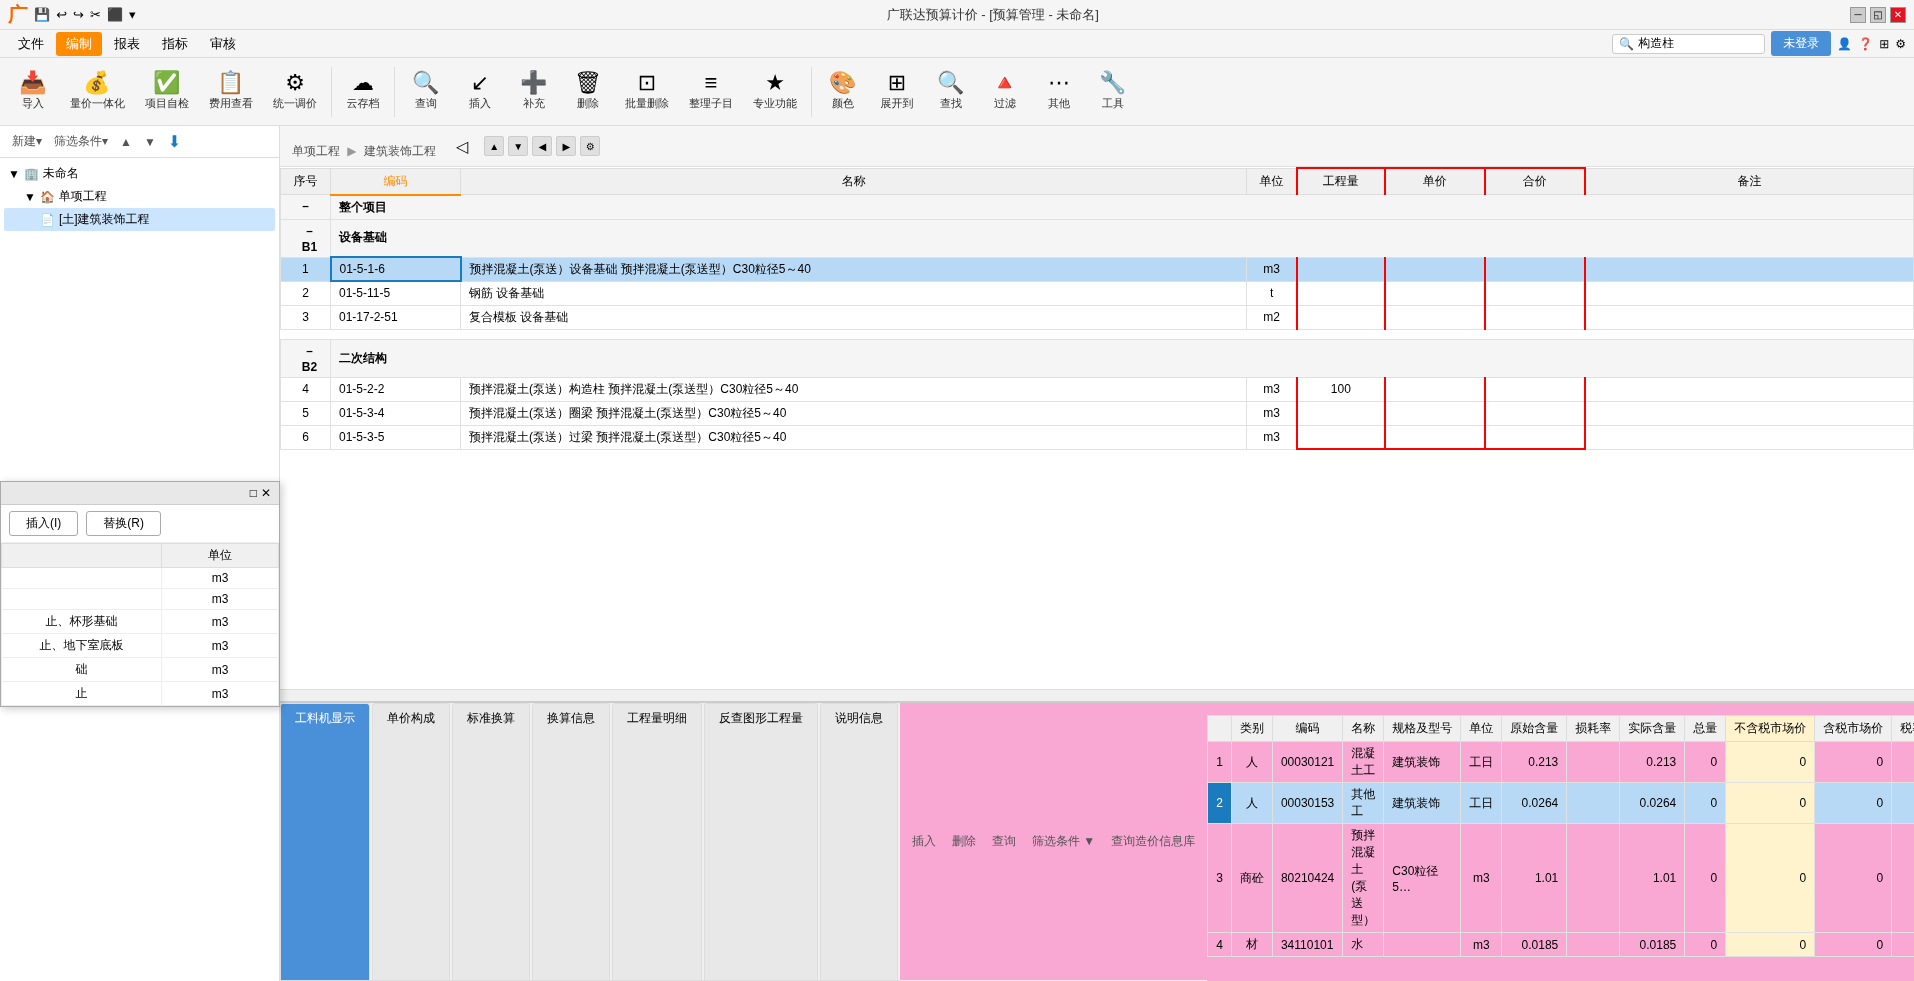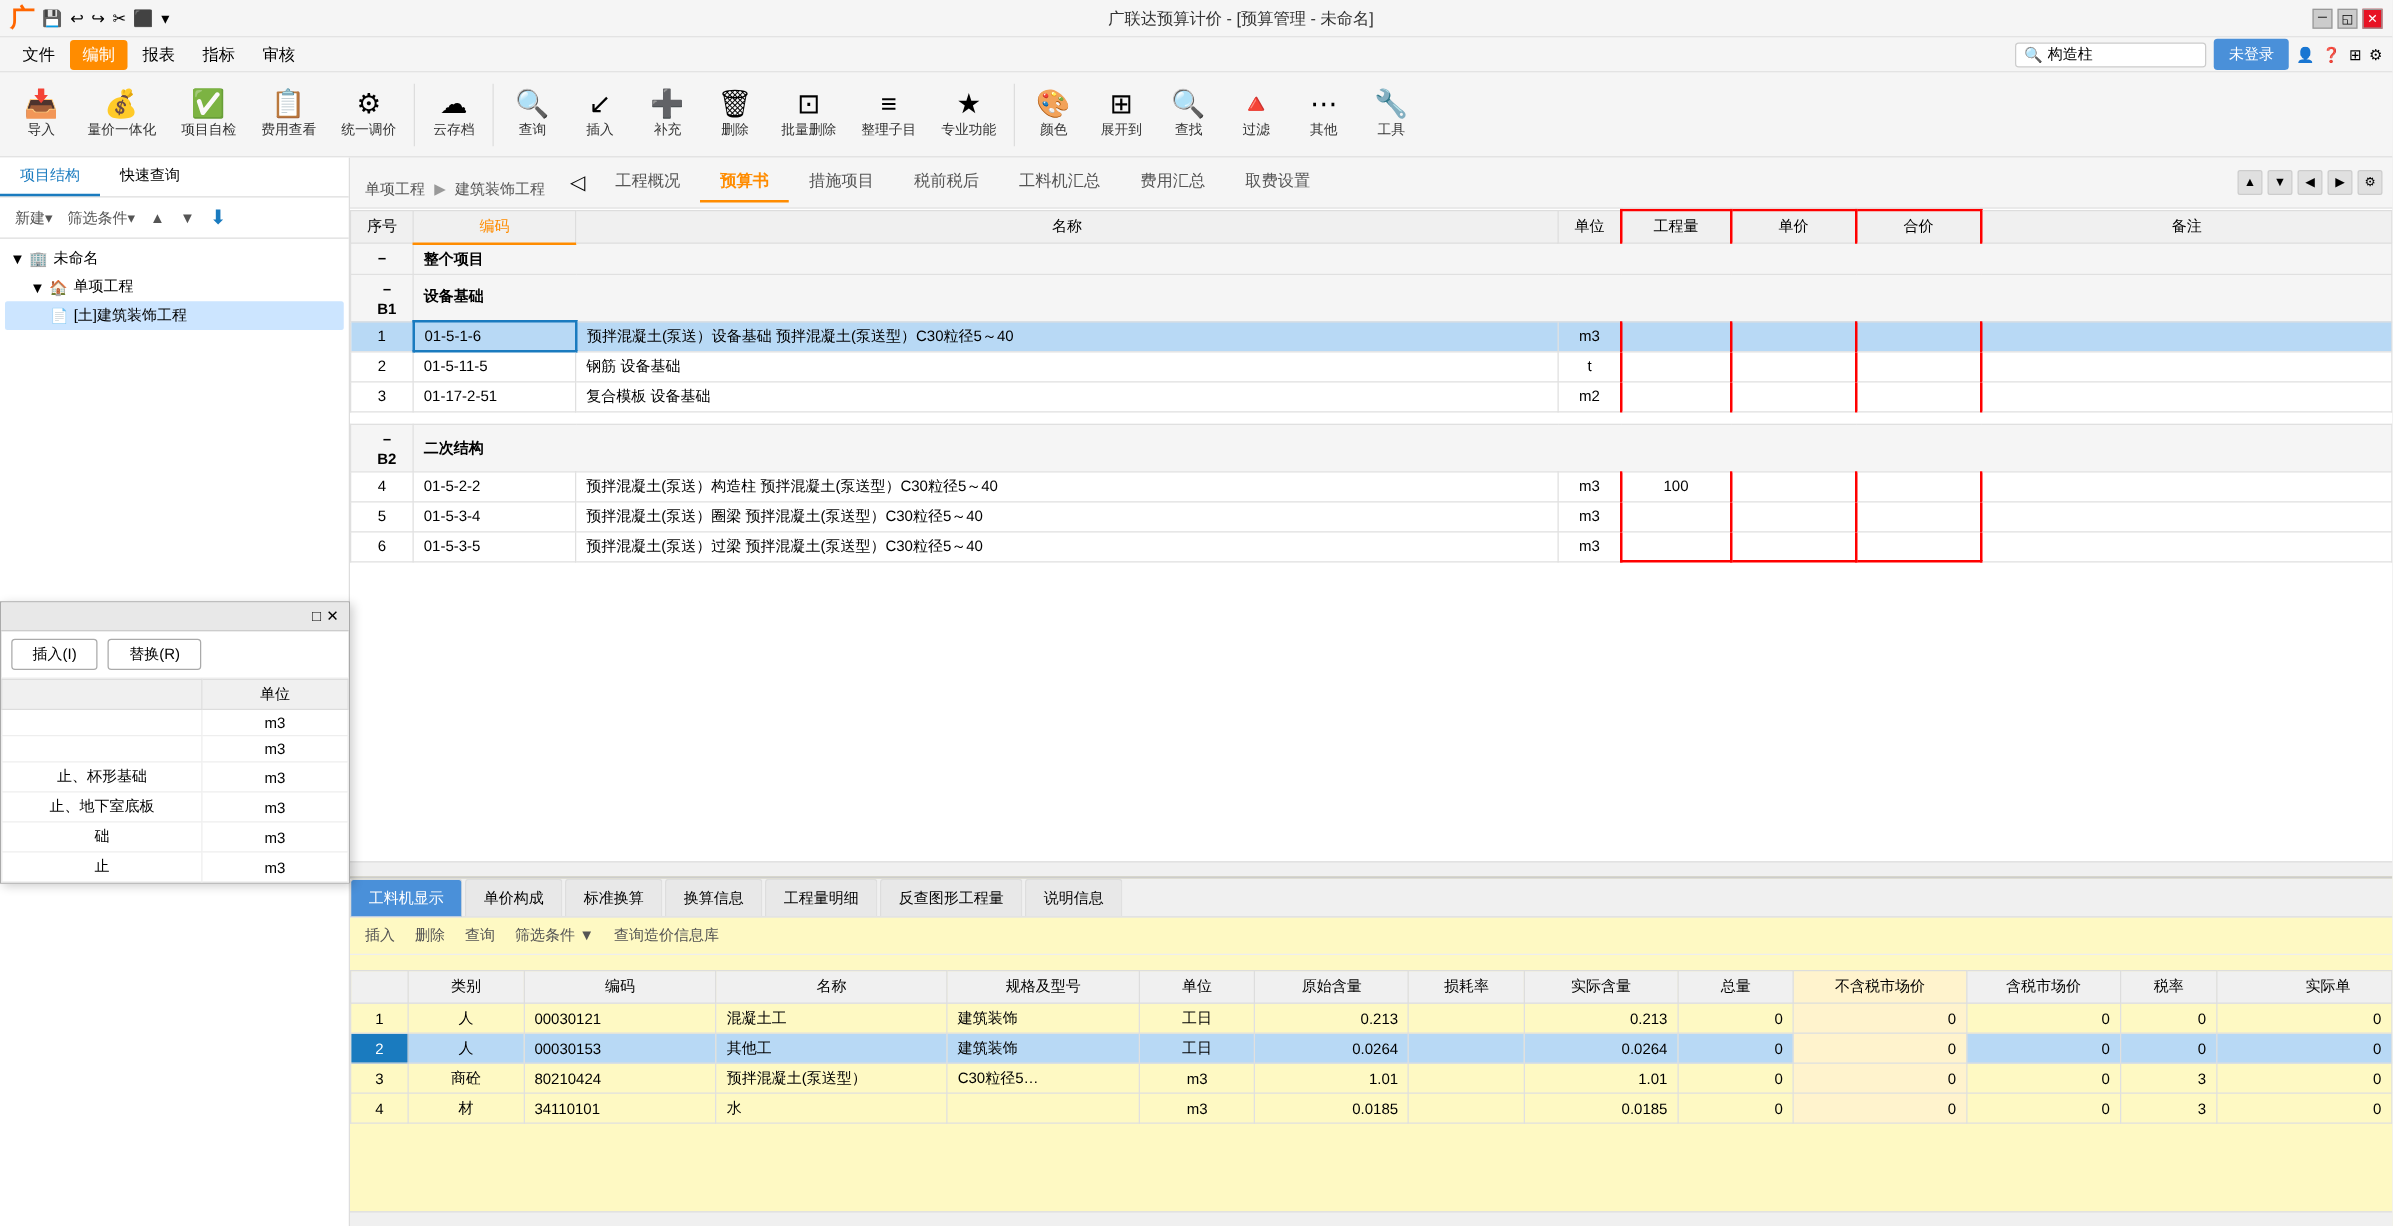--- a/index.html
+++ b/index.html
@@ -104,21 +104,21 @@
     td { border: 1px solid #e0e0e0; padding: 3px 8px; font-size: 12px; }
     .row-group { background: #f5f5f5; font-weight: bold; }
     .row-selected { background: #b8d9f5; }
     .col-seq { width: 50px; text-align: center; }
     .col-code { width: 130px; }
     .col-name { min-width: 300px; }
     .col-unit { width: 50px; text-align: center; }
     .col-remark { min-width: 150px; }
 
     
-    .bottom-panel { height: 280px; background: #fef9c3; border-top: 2px solid #ccc; display: flex; flex-direction: column; }
+    .bottom-panel { height: 280px; background: #f9a8d4; border-top: 2px solid #ccc; display: flex; }
     .bottom-tabs { display: flex; background: #f0f0f0; border-bottom: 1px solid #ddd; }
     .bottom-tab { padding: 6px 14px; cursor: pointer; font-size: 12px; border: 1px solid #ddd; border-bottom: none; margin-right: 2px; background: #e8e8e8; border-radius: 3px 3px 0 0; }
     .bottom-tab.active { background: #4a90d9; color: white; }
     .bottom-toolbar { display: flex; align-items: center; padding: 4px 8px; gap: 8px; border-bottom: 1px solid #eee; }
     .bottom-tb-btn { font-size: 12px; cursor: pointer; color: #555; padding: 2px 4px; }
     .bottom-table { overflow: auto; flex: 1; margin-top: 12px; }
     .bottom-table table { width: 100%; }
     .bottom-table th { font-size: 12px; background: #f0f0f0; }
     .bottom-table td { font-size: 12px; }
     .bottom-row-selected { background: #b8d9f5; }
@@ -244,24 +244,20 @@
   </div>
   <div class="tb-tool">
     <span class="icon">🔧</span>
     <span class="label">工具</span>
   </div>
 </div>
 
 <div class="main-layout">
 
   <div class="left-panel" style="position:relative;">
-    <div class="left-tabs">
-      <div class="left-tab active">项目结构</div>
-      <div class="left-tab">快速查询</div>
-    </div>
     <div class="left-toolbar">
       <span class="left-tb-btn">新建▾</span>
       <span class="left-tb-btn">筛选条件▾</span>
       <span class="left-tb-btn">▲</span>
       <span class="left-tb-btn">▼</span>
       <span class="left-tb-btn" style="color:#1a7bbf;font-size:16px;">⬇</span>
     </div>
     <div class="tree-area">
       <div class="tree-item">
         <span style="display:inline-block;width:0px;"></span>
@@ -333,29 +329,20 @@
 
   <div class="right-content">
 
     <div class="top-nav">
       <div class="breadcrumb">
         <span>单项工程</span>
         <span class="breadcrumb-arrow">▶</span>
         <span>建筑装饰工程</span>
       </div>
       <span style="cursor:pointer;padding:0 8px;font-size:16px;">◁</span>
-      <div class="nav-tabs">
-        <div class="nav-tab">工程概况</div>
-        <div class="nav-tab active">预算书</div>
-        <div class="nav-tab">措施项目</div>
-        <div class="nav-tab">税前税后</div>
-        <div class="nav-tab">工料机汇总</div>
-        <div class="nav-tab">费用汇总</div>
-        <div class="nav-tab">取费设置</div>
-      </div>
       <div class="nav-right">
         <div class="nav-arrow-btn">▲</div>
         <div class="nav-arrow-btn">▼</div>
         <div class="nav-arrow-btn">◀</div>
         <div class="nav-arrow-btn">▶</div>
         <div class="nav-arrow-btn">⚙</div>
       </div>
     </div>
 
     <div class="table-area">

